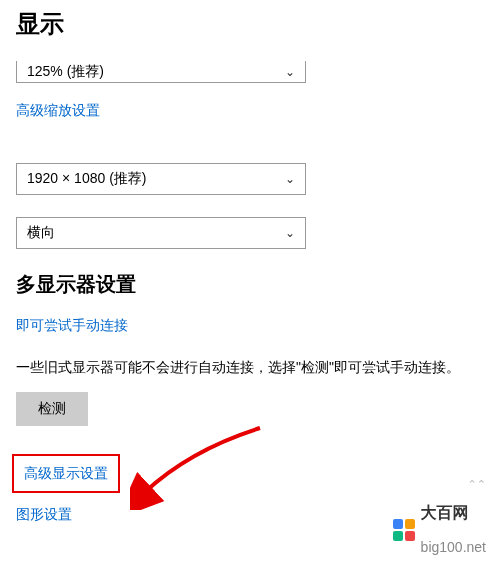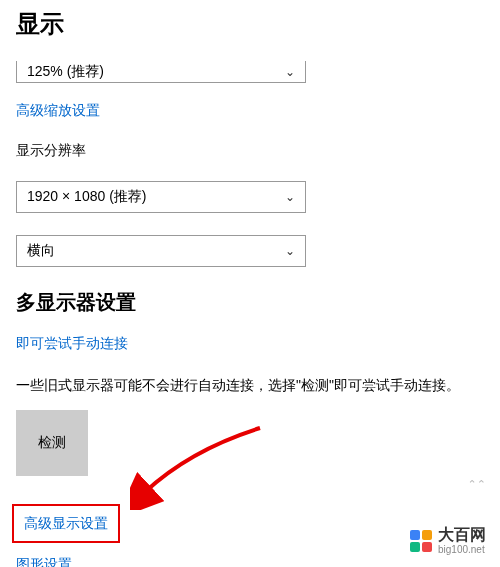--- a/index.html
+++ b/index.html
@@ -65,21 +65,21 @@
     }
     .body-text {
       font-size: 14px;
       color: #000;
       margin-bottom: 14px;
       line-height: 1.5;
     }
     .btn {
       background: #ccc;
       border: none;
-      padding: 24px 22px;
+      padding: 8px 22px;
       font-size: 14px;
       color: #000;
       cursor: pointer;
       margin-bottom: 28px;
     }
     .highlight-box {
       border: 2px solid #e60000;
       padding: 8px 10px;
       display: inline-block;
       margin-bottom: 12px;
@@ -102,21 +102,21 @@
     .wm-logo {
       display: grid;
       grid-template-columns: 10px 10px;
       grid-template-rows: 10px 10px;
       gap: 2px;
       margin-right: 6px;
     }
     .wm-sq { width: 10px; height: 10px; border-radius: 2px; }
     .wm-text { line-height: 1.1; }
     .wm-main { font-size: 16px; font-weight: 600; color: #333; }
-    .wm-sub { font-size: 10px; color: #888; }
+    .wm-sub { font-size: 14px; color: #888; margin-top: 18px; }
     .scroll-hint {
       position: absolute;
       right: 14px;
       top: 478px;
       font-size: 11px;
       color: #bbb;
     }
   </style>
 </head>
 <body>
@@ -126,21 +126,20 @@
 <h1 class="page-title">显示</h1>
 
 <div class="dropdown cut-top">
   <span>125% (推荐)</span>
   <span class="chevron">⌄</span>
 </div>
 
 <a class="link">高级缩放设置</a>
 
 <div class="field-block">
-  <div class="field-label">显示分辨率</div>
   <div class="dropdown">
     <span>1920 × 1080 (推荐)</span>
     <span class="chevron">⌄</span>
   </div>
 </div>
 
 <div class="field-block">
   <div class="dropdown">
     <span>横向</span>
     <span class="chevron">⌄</span>

